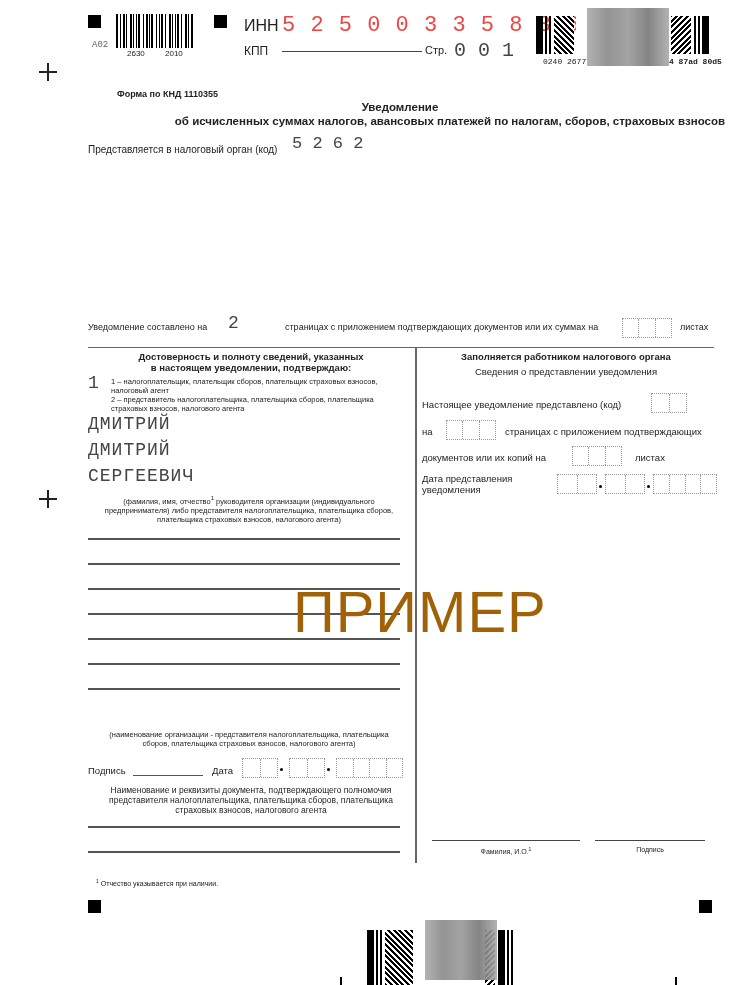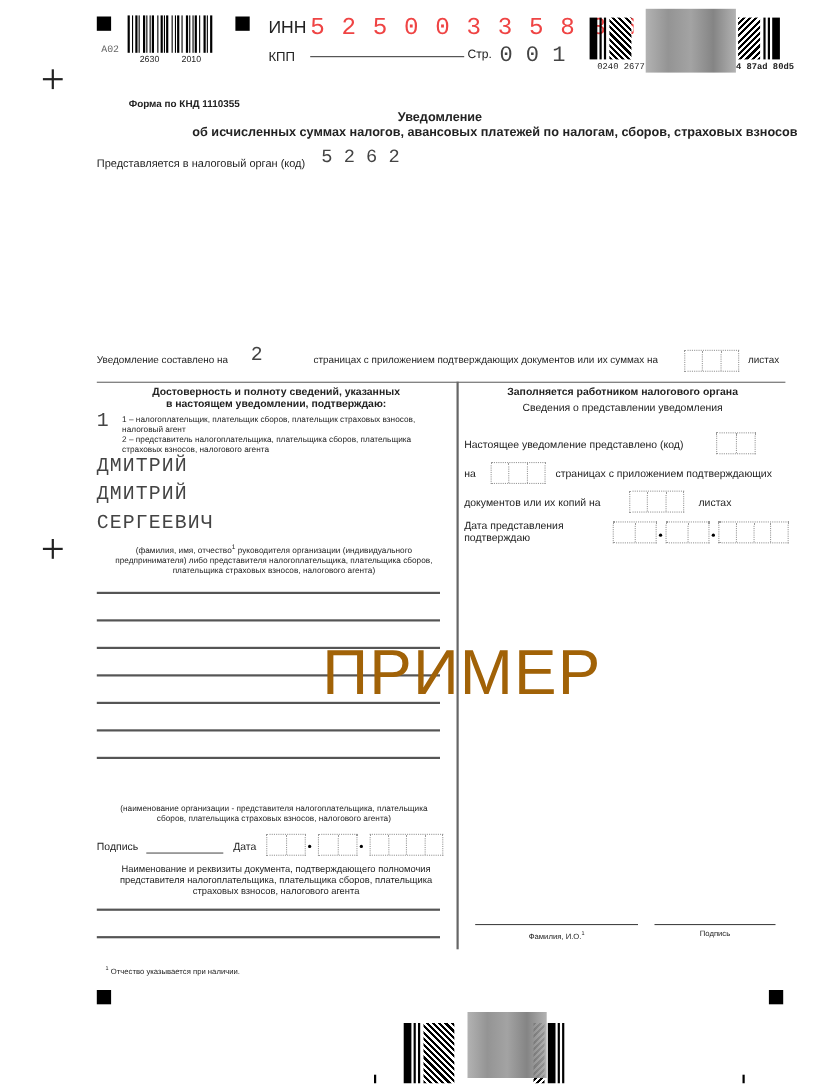--- a/index.html
+++ b/index.html
@@ -170,21 +170,21 @@
 <div class="abs" style="left:505px;top:426px;font-size:9.5px;">страницах с приложением подтверждающих</div>
 
 <div class="abs" style="left:422px;top:452px;font-size:9.5px;">документов или их копий  на</div>
 <div class="dotbox" style="left:572px;top:446px;width:48px;">
     <i></i>
     <i></i>
     <i></i>
   </div>
 <div class="abs" style="left:635px;top:452px;font-size:9.5px;">листах</div>
 
-<div class="abs" style="left:422px;top:473px;width:110px;font-size:9.5px;line-height:11px;">Дата представления подтверждаю</div>
+<div class="abs" style="left:422px;top:473px;width:110px;font-size:9.5px;line-height:11px;">Дата представления уведомления</div>
 <div class="dotbox" style="left:557px;top:474px;width:38px;">
     <i></i>
     <i></i>
   </div>
 <div class="abs" style="left:599px;top:485px;width:3px;height:3px;background:#000;border-radius:50%;"></div>
 <div class="dotbox" style="left:605px;top:474px;width:38px;">
     <i></i>
     <i></i>
   </div>
 <div class="abs" style="left:647px;top:485px;width:3px;height:3px;background:#000;border-radius:50%;"></div>

